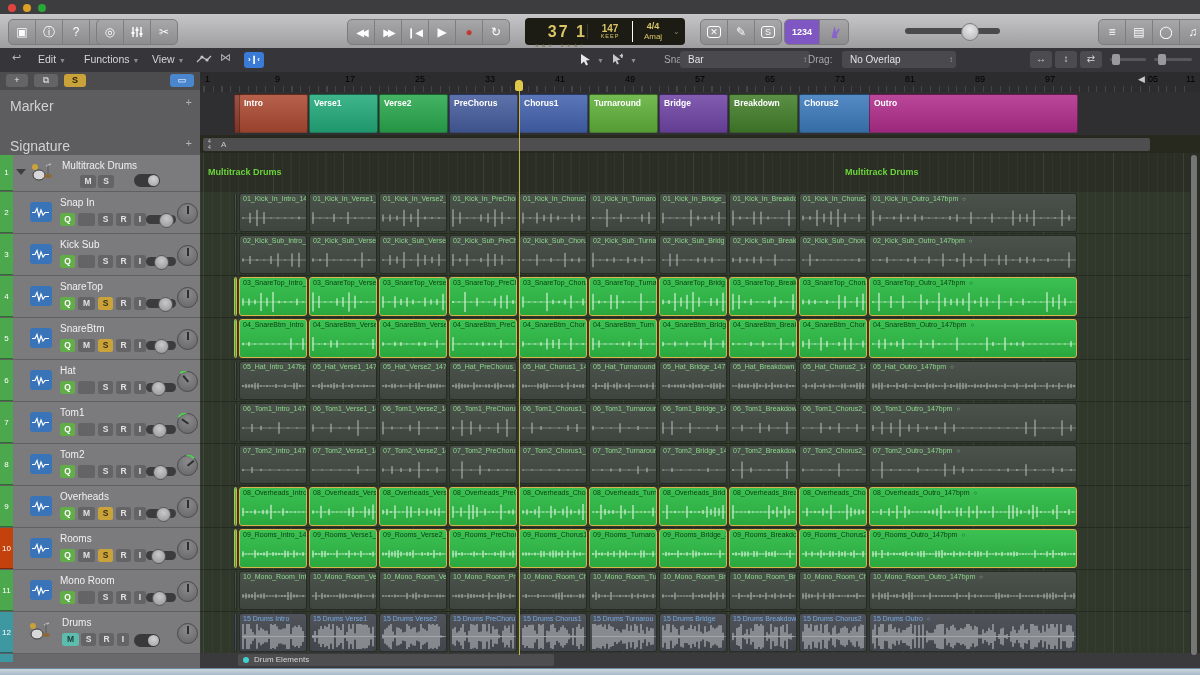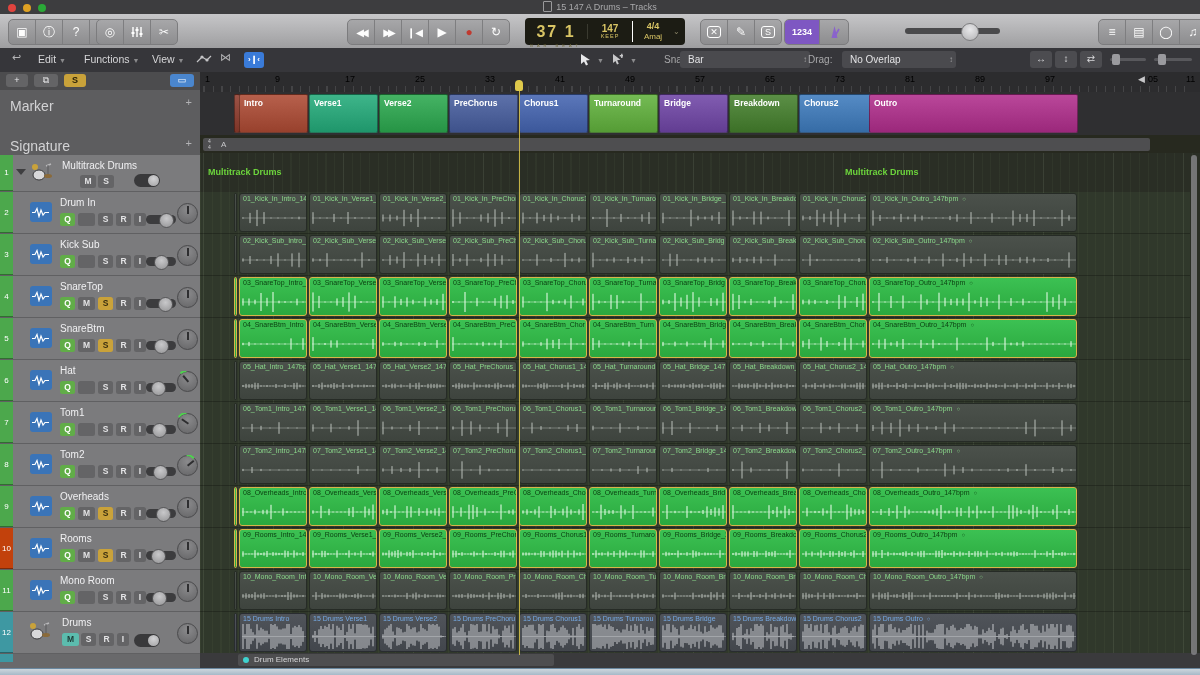--- a/index.html
+++ b/index.html
@@ -22,21 +22,21 @@
            background:linear-gradient(#c6c6c8,#9e9ea0);border-bottom:1px solid #6f6f71;}
   .tbgroup{position:absolute;top:5px;height:24px;display:flex;align-items:stretch;
            background:linear-gradient(#a7a7a9,#8d8d8f);border:1px solid #7c7c7e;
            border-radius:5px;overflow:hidden;}
   .tbbtn{width:26px;display:flex;align-items:center;justify-content:center;
          color:#fdfdfd;font-size:12px;border-right:1px solid #7e7e80;}
   .tbbtn:last-child{border-right:none;}
   .tbbtn svg{display:block;}
   .lcd{position:absolute;left:525px;top:4px;width:160px;height:27px;background:#1c1c14;
        border-radius:4px;display:flex;align-items:center;color:#d9c565;}
-  .lcd .pos{width:62px;text-align:center;font-size:16px;letter-spacing:2px;font-weight:bold;position:relative;}
+  .lcd .pos{width:62px;text-align:right;font-size:16px;letter-spacing:2px;font-weight:bold;position:relative;}
   .lcd .sub{position:absolute;bottom:-7px;width:100%;left:0;font-size:4px;color:#6f673a;
             letter-spacing:4px;font-weight:normal;}
   .lcd .tempo{width:44px;text-align:center;border-left:1px solid #3a3a30;line-height:1;}
   .lcd .tempo .big{font-size:10px;font-weight:bold;}
   .lcd .tempo .small{font-size:5.5px;letter-spacing:1px;}
   .lcd .sig{width:40px;text-align:center;border-left:1px solid #ffffff;line-height:1.2;}
   .lcd .sig .big{font-size:9px;font-weight:bold;}
   .lcd .sig .small{font-size:8px;}
   .lcd .chev{width:12px;color:#8a8466;font-size:8px;}
   .purplebtn{background:#7e57c2 !important;color:#fff !important;font-size:9px !important;
@@ -144,23 +144,20 @@
 </style>
 </head>
 <body>
 
 <div id="app">
 
   <div class="titlebar">
     <div class="tl red"></div>
     <div class="tl yel"></div>
     <div class="tl grn"></div>
-    <div class="wintitle">
-      <span class="winicon"></span><span>15 147 A Drums – Tracks</span>
-    </div>
   </div>
 
   <div class="toolbar">
     <div class="tbgroup" style="left:8px">
       <div class="tbbtn">▣</div>
       <div class="tbbtn">ⓘ</div>
       <div class="tbbtn">?</div>
       <div class="tbbtn">⊡</div>
     </div>
     <div class="tbgroup" style="left:96px">
@@ -303,21 +300,21 @@
               <circle cx="5" cy="5" r="3" fill="#c9a23a"></circle>
             </svg></div>
           <div class="tbtn " style="left: 80px; top: 20px; width: 16px;">M</div>
           <div class="tbtn " style="left: 98px; top: 20px; width: 16px;">S</div>
           <div class="toggle" style="left: 134px; top: 19px;">
             <div class="toggleknob"></div>
           </div>
         </div>
         <div class="trkrow" style="top: 120px; height: 42px;">
           <div class="numcell" style="background: rgb(76, 168, 76);">2</div>
-          <div class="trkname">Drum In</div>
+          <div class="trkname">Snap In</div>
           <div class="trkicon">
             <svg width="18" height="11" viewBox="0 0 18 11">
               <polyline points="0,5.5 3,5.5 5,1.5 7,9.5 9,3 11,8 13,5.5 17,5.5" fill="none" stroke="#fff" stroke-width="1.2"></polyline>
             </svg>
           </div>
           <div class="tbtn q" style="left: 60px; top: 21px; width: 15px;">Q</div>
           <div class="tbtn blank" style="left: 78px; top: 21px; width: 17px;"></div>
           <div class="tbtn " style="left: 98px; top: 21px; width: 15px;">S</div>
           <div class="tbtn " style="left: 116px; top: 21px; width: 15px;">R</div>
           <div class="tbtn " style="left: 134px; top: 21px; width: 12px;">I</div>

